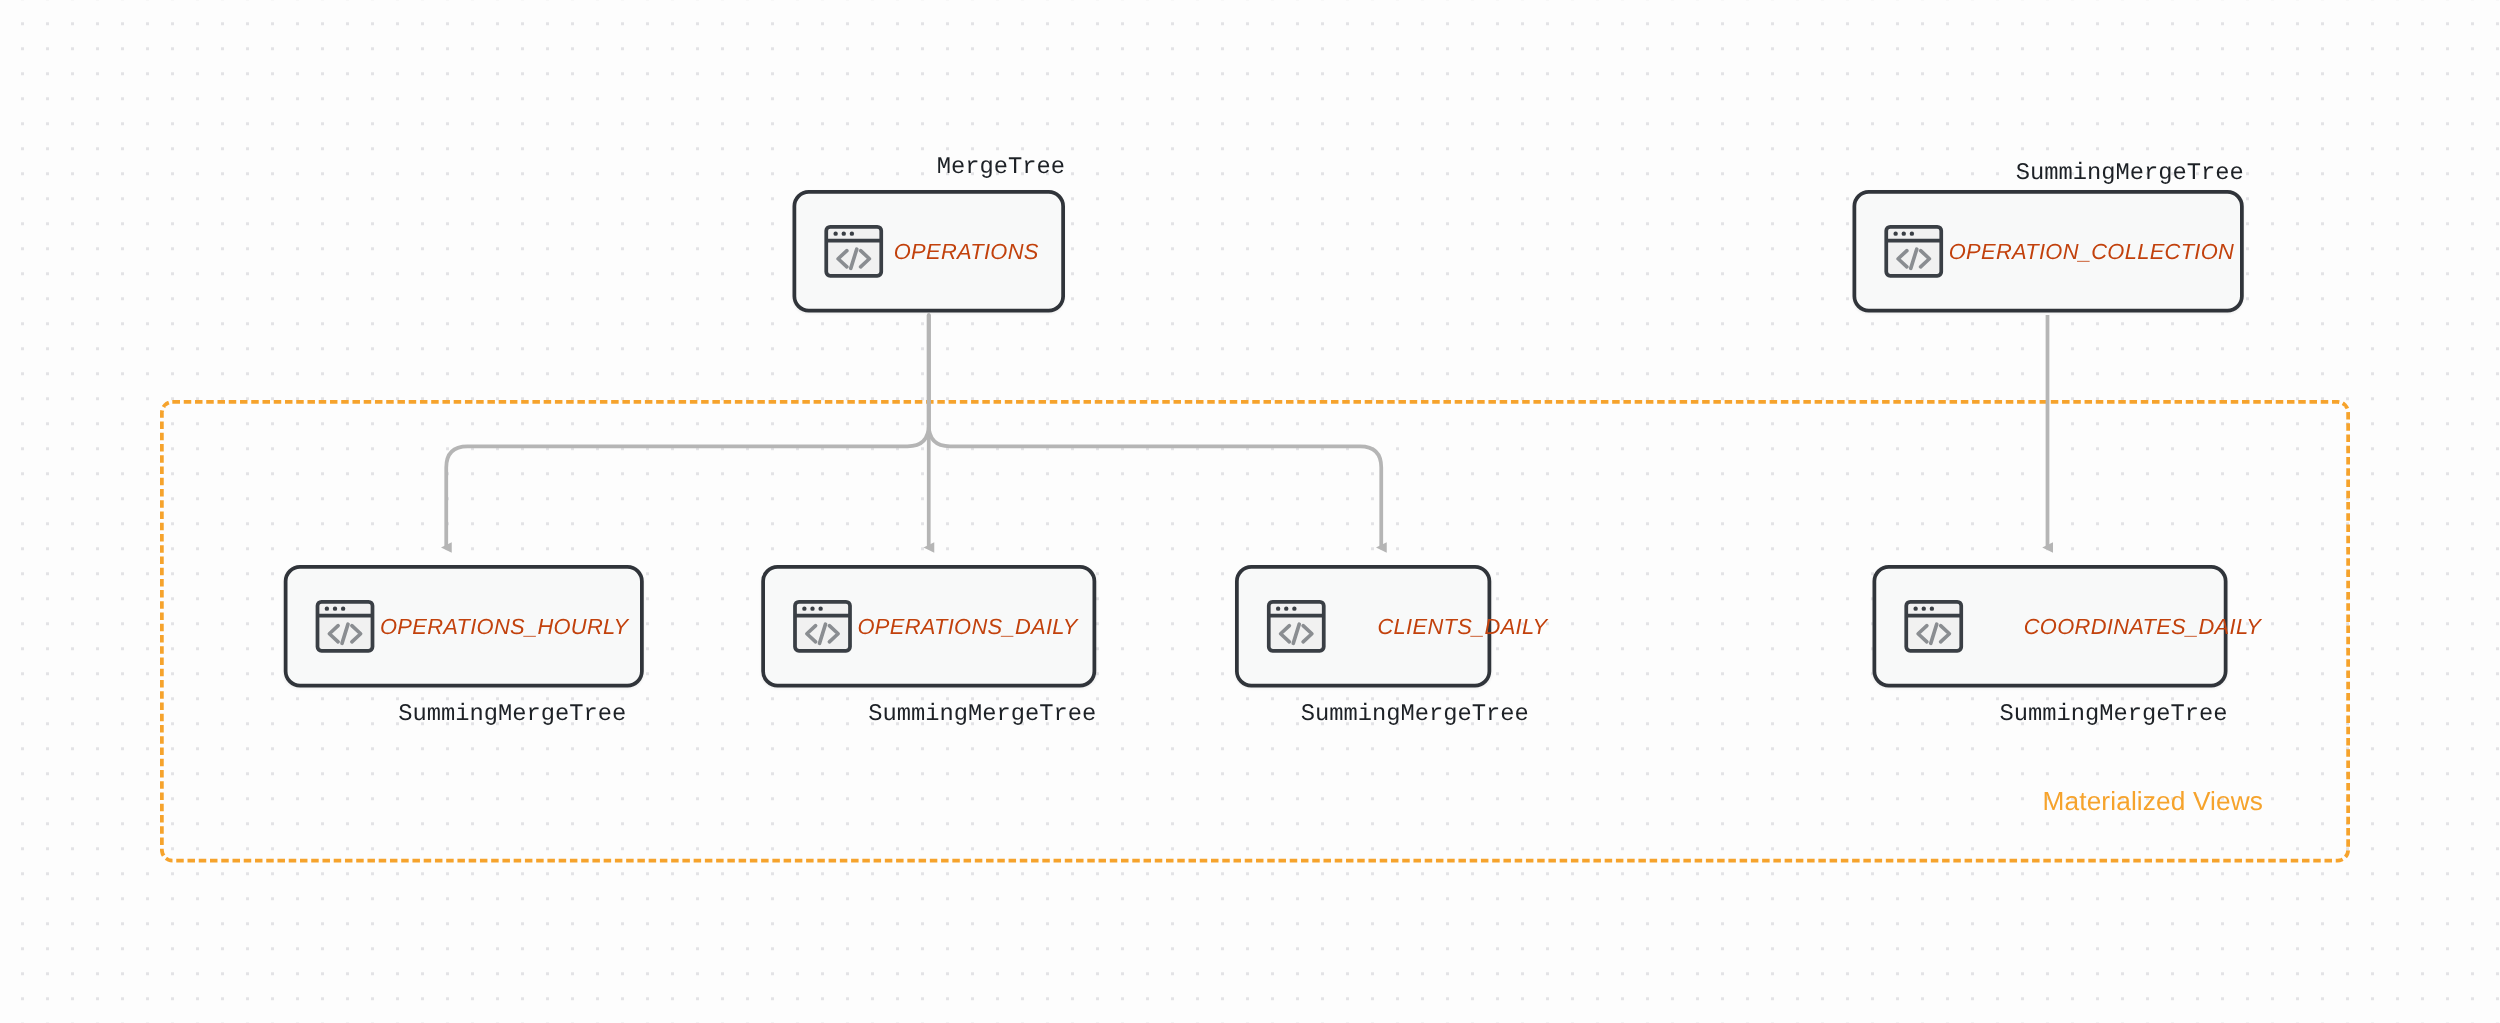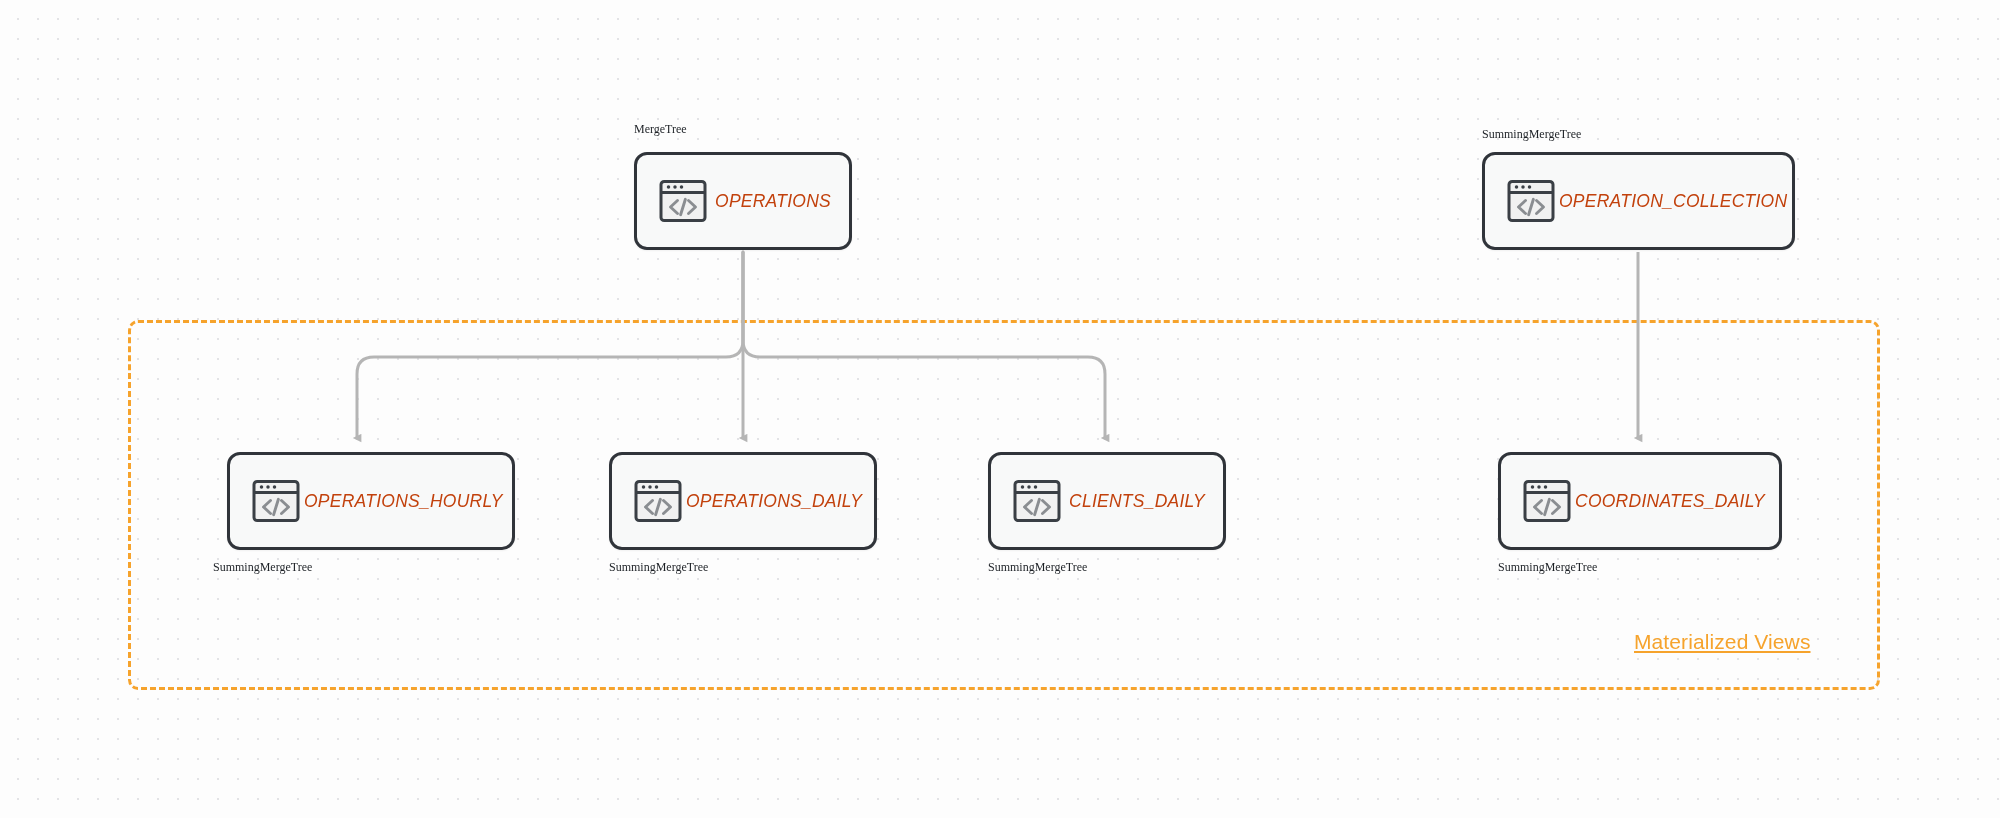--- a/index.html
+++ b/index.html
@@ -80,35 +80,35 @@
     letter-spacing: 0.25px;
     padding-right: 14px;
     padding-left: 4px;
     white-space: nowrap;
     font-family: "Liberation Sans", sans-serif;
   }
 
   
   .engine-caption {
     position: absolute;
-    font-size: 12px;
+    font-size: 19px;
     color: #1d2126;
     white-space: nowrap;
-    text-align: left;
-    font-family: Liberation Serif, serif;
+    text-align: right;
+    font-family: Liberation Mono, monospace;
   }
 </style>
 </head>
 <body>
 
 <div id="canvas">
 
   <div class="group-box" style="left:128px; top:320px; width:1752px; height:370px;"></div>
 
-  <div class="group-label" style="left:1634px; top:630px;text-decoration:underline;">Materialized Views</div>
+  <div class="group-label" style="left:1634px; top:630px;">Materialized Views</div>
 
   <svg id="edges" viewBox="0 0 2000 818" xmlns="http://www.w3.org/2000/svg">
     <defs>
       <marker id="arrowhead" markerWidth="10" markerHeight="10" refX="4.4" refY="5" orient="auto" markerUnits="userSpaceOnUse">
         <path d="M 0.2 0.6 L 8.6 0.6 L 4.4 9.2 Z" fill="#b5b5b5"></path>
       </marker>
     </defs>
 
     <g>
       <path d="M 743 252 L 743 438" fill="none" stroke="#b5b5b5" stroke-width="3" marker-end="url(#arrowhead)"></path>
@@ -182,36 +182,36 @@
       <circle cx="16" cy="7.9" r="1.75" fill="#3a3f45"></circle>
       <circle cx="22.5" cy="7.9" r="1.75" fill="#3a3f45"></circle>
       <path d="M 18.5 21.5 L 11.5 28 L 18.5 34.5" fill="none" stroke="#8a8d91" stroke-width="2.9" stroke-linecap="round" stroke-linejoin="round"></path>
       <path d="M 29.5 21.5 L 36.5 28 L 29.5 34.5" fill="none" stroke="#8a8d91" stroke-width="2.9" stroke-linecap="round" stroke-linejoin="round"></path>
       <line x1="26.4" y1="20.3" x2="21.6" y2="35.7" stroke="#8a8d91" stroke-width="2.9" stroke-linecap="round"></line>
     </svg>
     <span class="node-label">OPERATIONS_DAILY</span>
   </div>
   <div class="engine-caption" style="left:609px; top:560px; width:268px;">SummingMergeTree</div>
 
-  <div class="node" style="left:988px; top:452px; width:238px; height:98px;">
+  <div class="node" style="left:988px; top:452px; width:205px; height:98px;gap:37px;">
     <svg class="node-icon" viewBox="0 0 48 44">
       <rect x="2" y="2.4" width="44" height="39.2" rx="3.2" ry="3.2" fill="#f1f1f1" stroke="#3a3f45" stroke-width="3"></rect>
       <line x1="2" y1="13.4" x2="46" y2="13.4" stroke="#3a3f45" stroke-width="3"></line>
       <circle cx="9.5" cy="7.9" r="1.75" fill="#3a3f45"></circle>
       <circle cx="16" cy="7.9" r="1.75" fill="#3a3f45"></circle>
       <circle cx="22.5" cy="7.9" r="1.75" fill="#3a3f45"></circle>
       <path d="M 18.5 21.5 L 11.5 28 L 18.5 34.5" fill="none" stroke="#8a8d91" stroke-width="2.9" stroke-linecap="round" stroke-linejoin="round"></path>
       <path d="M 29.5 21.5 L 36.5 28 L 29.5 34.5" fill="none" stroke="#8a8d91" stroke-width="2.9" stroke-linecap="round" stroke-linejoin="round"></path>
       <line x1="26.4" y1="20.3" x2="21.6" y2="35.7" stroke="#8a8d91" stroke-width="2.9" stroke-linecap="round"></line>
     </svg>
     <span class="node-label">CLIENTS_DAILY</span>
   </div>
   <div class="engine-caption" style="left:988px; top:560px; width:235px;">SummingMergeTree</div>
 
-  <div class="node" style="left:1498px; top:452px; width:284px; height:98px;">
+  <div class="node" style="left:1498px; top:452px; width:284px; height:98px;gap:44px;">
     <svg class="node-icon" viewBox="0 0 48 44">
       <rect x="2" y="2.4" width="44" height="39.2" rx="3.2" ry="3.2" fill="#f1f1f1" stroke="#3a3f45" stroke-width="3"></rect>
       <line x1="2" y1="13.4" x2="46" y2="13.4" stroke="#3a3f45" stroke-width="3"></line>
       <circle cx="9.5" cy="7.9" r="1.75" fill="#3a3f45"></circle>
       <circle cx="16" cy="7.9" r="1.75" fill="#3a3f45"></circle>
       <circle cx="22.5" cy="7.9" r="1.75" fill="#3a3f45"></circle>
       <path d="M 18.5 21.5 L 11.5 28 L 18.5 34.5" fill="none" stroke="#8a8d91" stroke-width="2.9" stroke-linecap="round" stroke-linejoin="round"></path>
       <path d="M 29.5 21.5 L 36.5 28 L 29.5 34.5" fill="none" stroke="#8a8d91" stroke-width="2.9" stroke-linecap="round" stroke-linejoin="round"></path>
       <line x1="26.4" y1="20.3" x2="21.6" y2="35.7" stroke="#8a8d91" stroke-width="2.9" stroke-linecap="round"></line>
     </svg>

